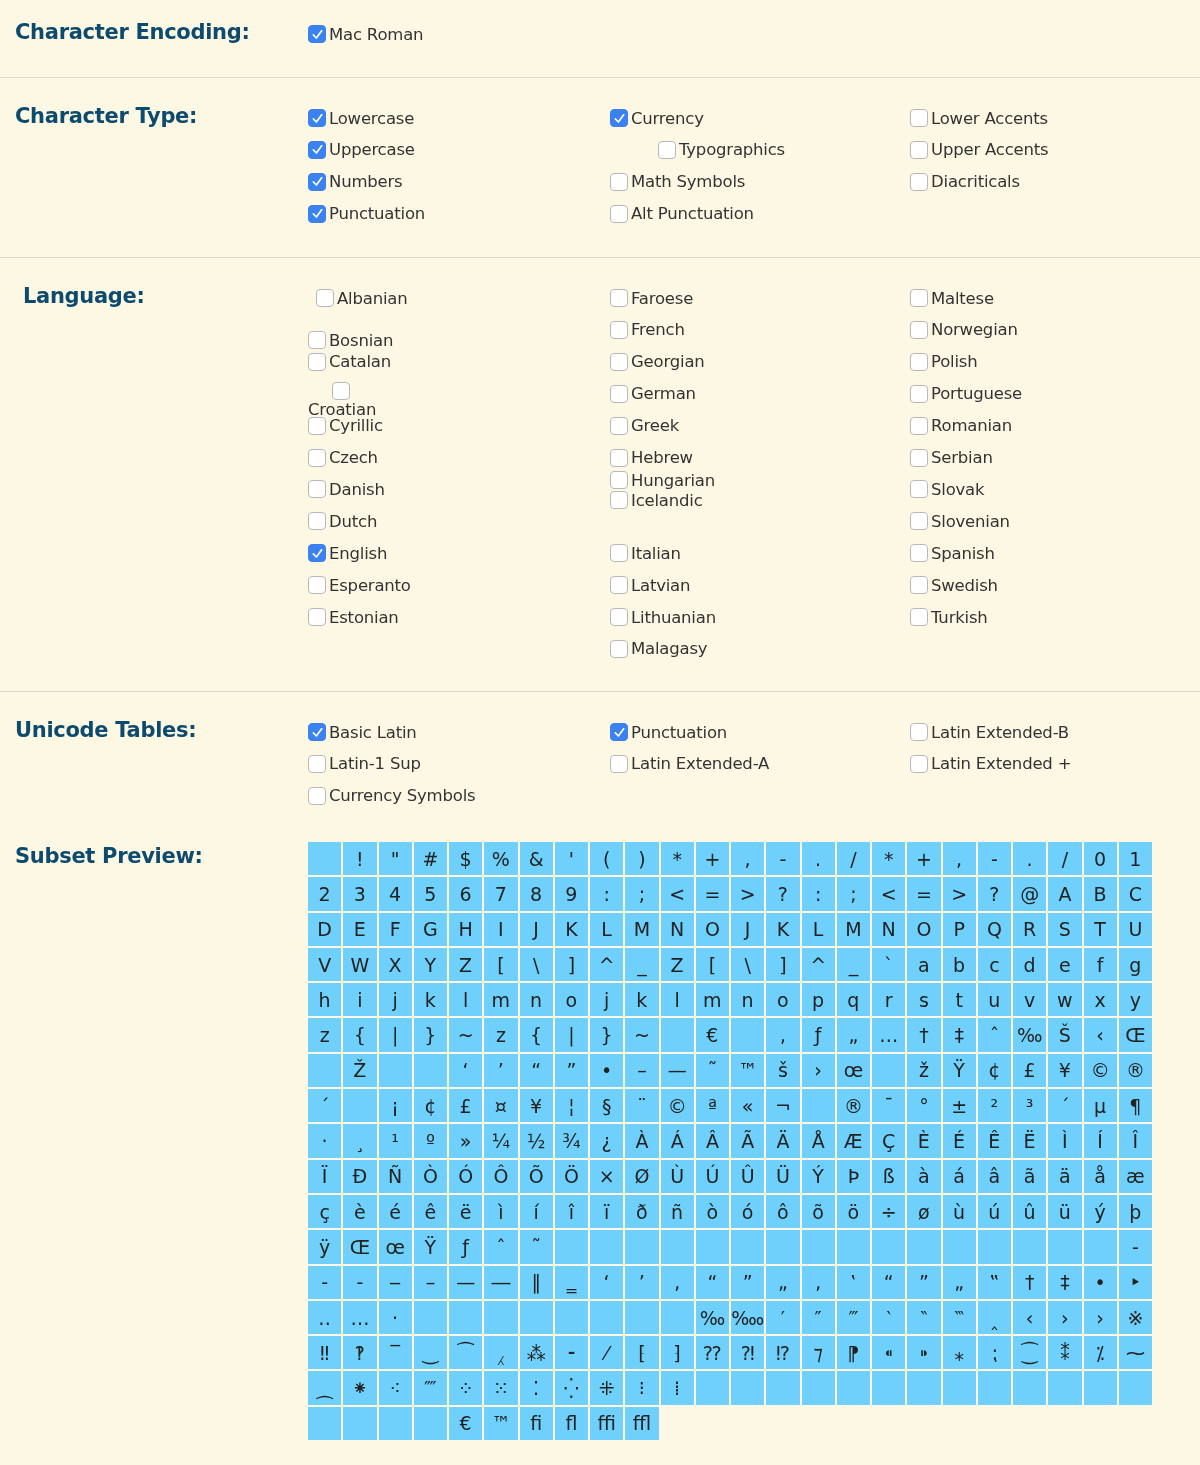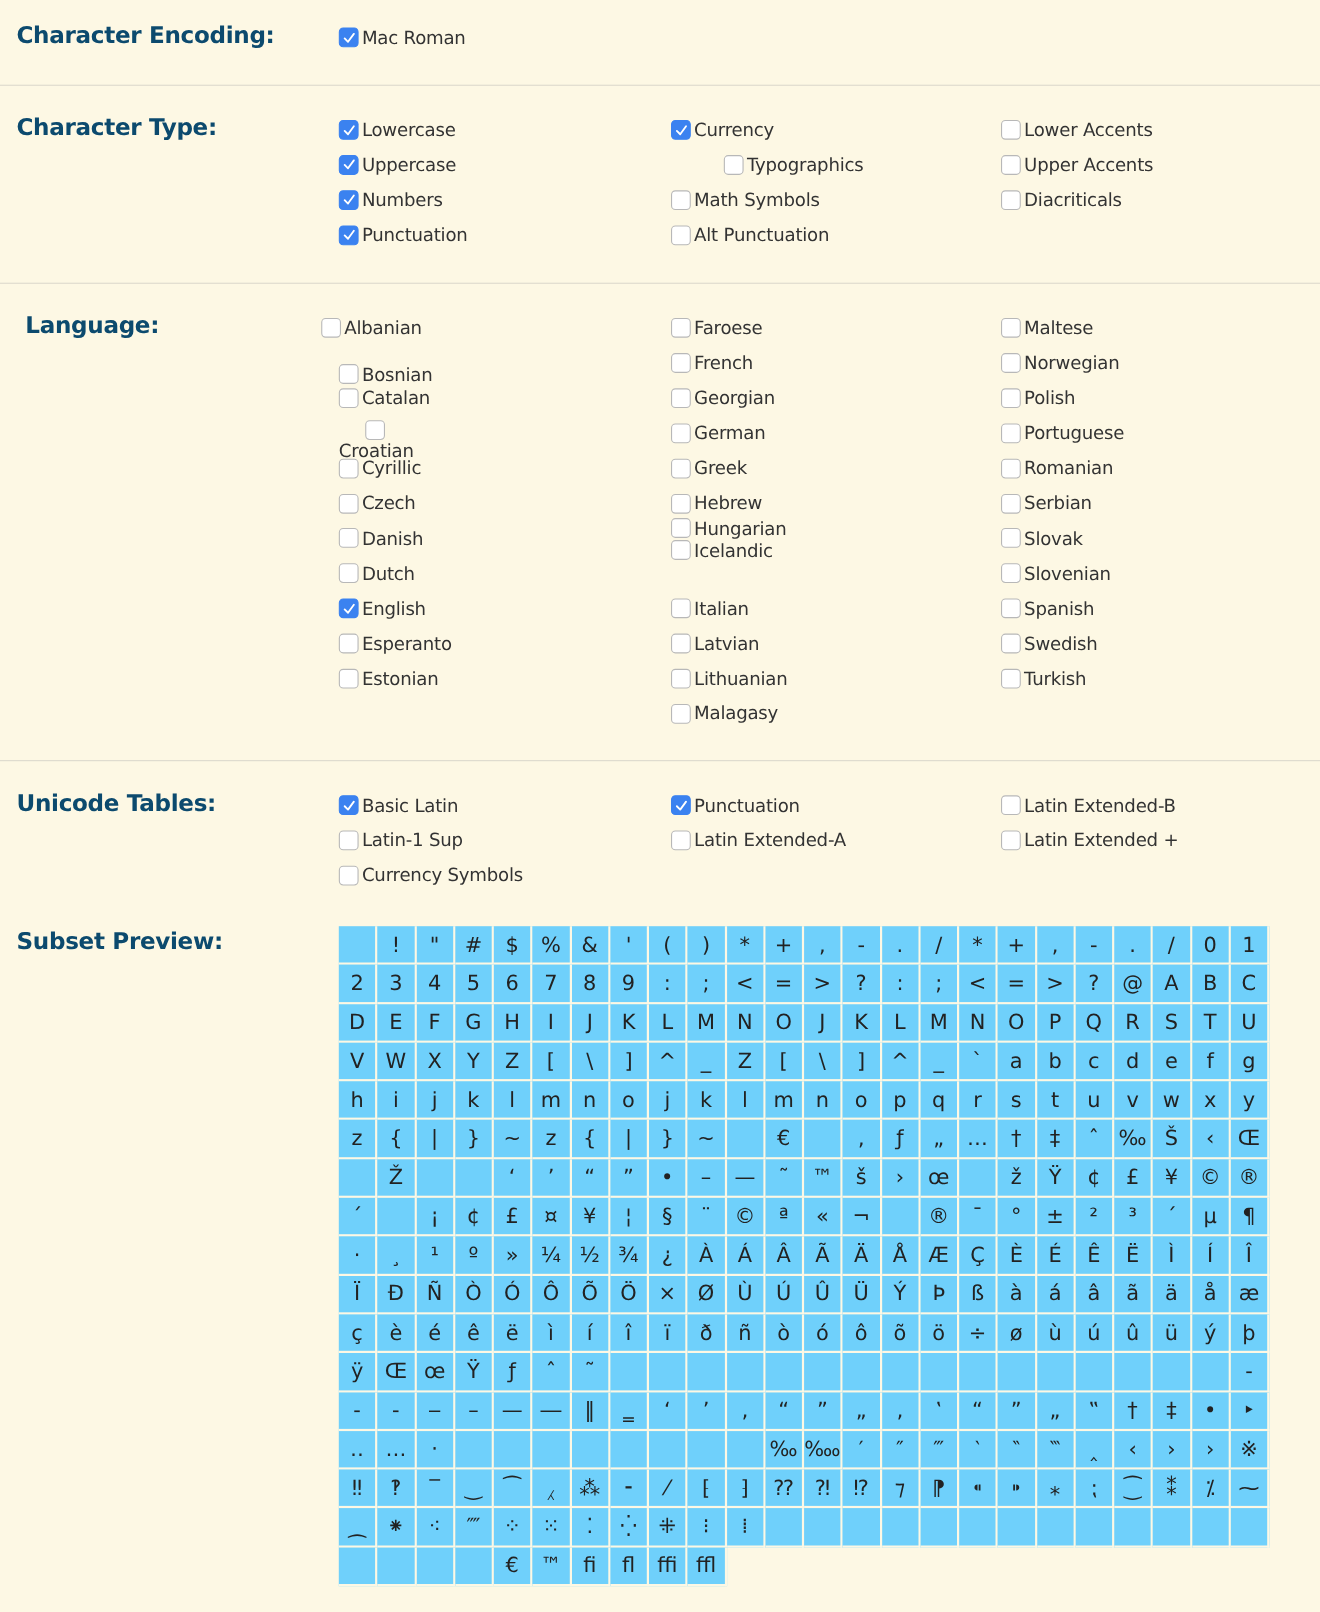--- a/index.html
+++ b/index.html
@@ -118,21 +118,21 @@
     </div>
     <div class="opt" style="left: 910px; top: 169.8px;">
       <span class="cb"></span>
       <span>Diacriticals</span>
     </div>
   </div>
 <div class="divider" style="top:257px;"></div>
 
 <div class="sec-label" style="left:23px; top:284px;">Language:</div>
 <div id="language-options">
-    <div class="opt" style="left: 292px; top: 286px;">
+    <div class="opt" style="left: 316px; top: 286px;">
       <span class="cb"></span>
       <span>Albanian</span>
     </div>
     <div class="opt" style="left: 308px; top: 328px;">
       <span class="cb"></span>
       <span>Bosnian</span>
     </div>
     <div class="opt" style="left: 308px; top: 349.8px;">
       <span class="cb"></span>
       <span>Catalan</span>

